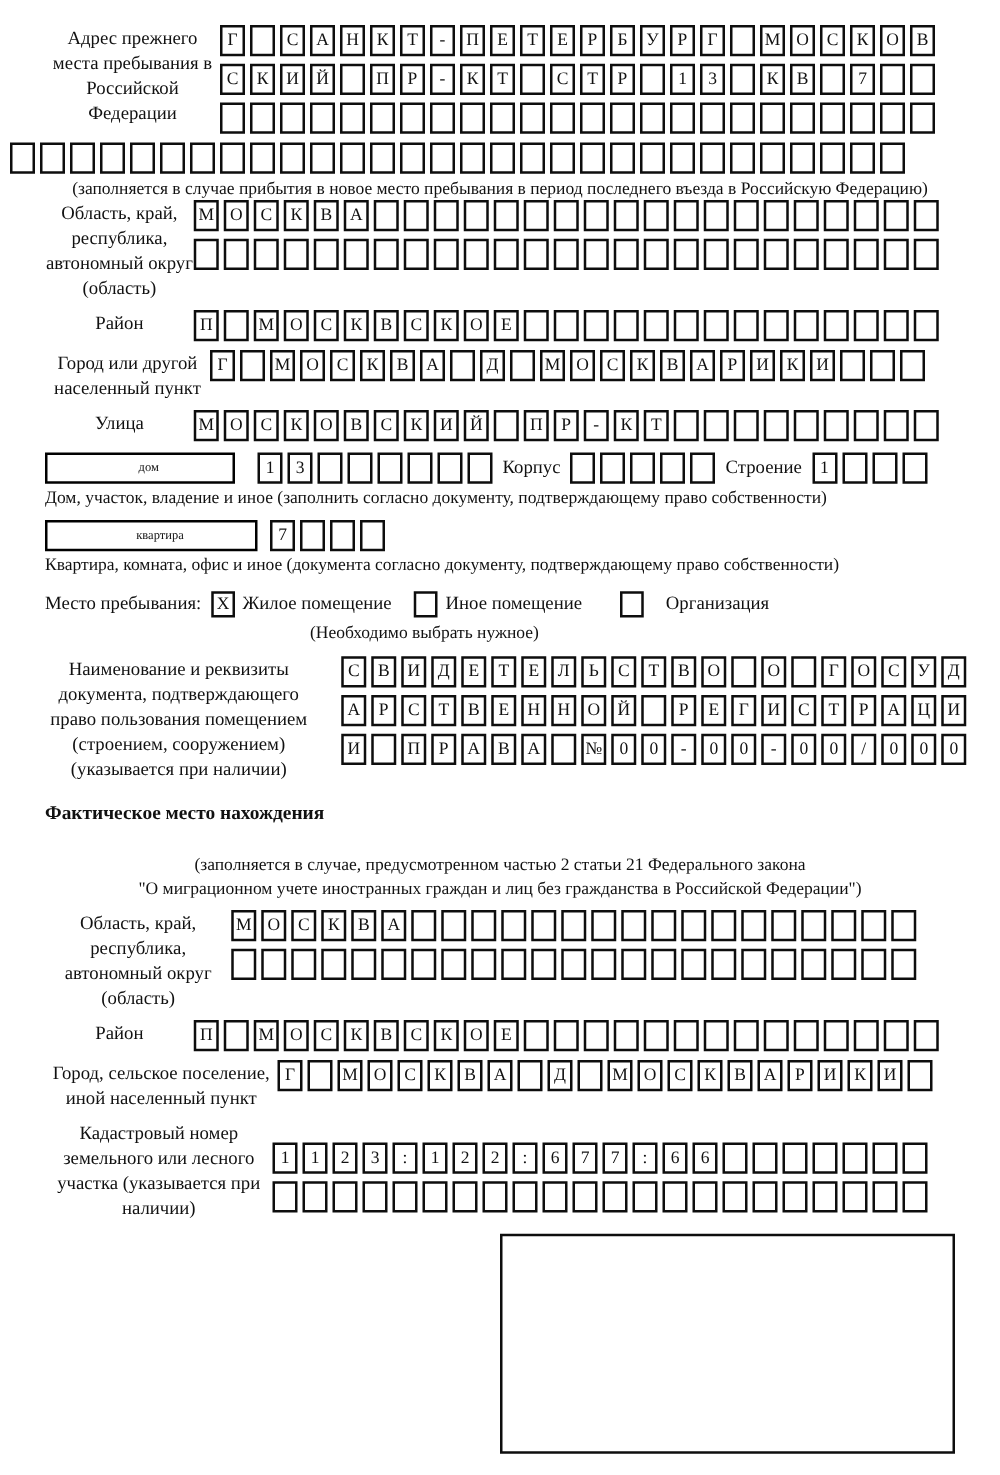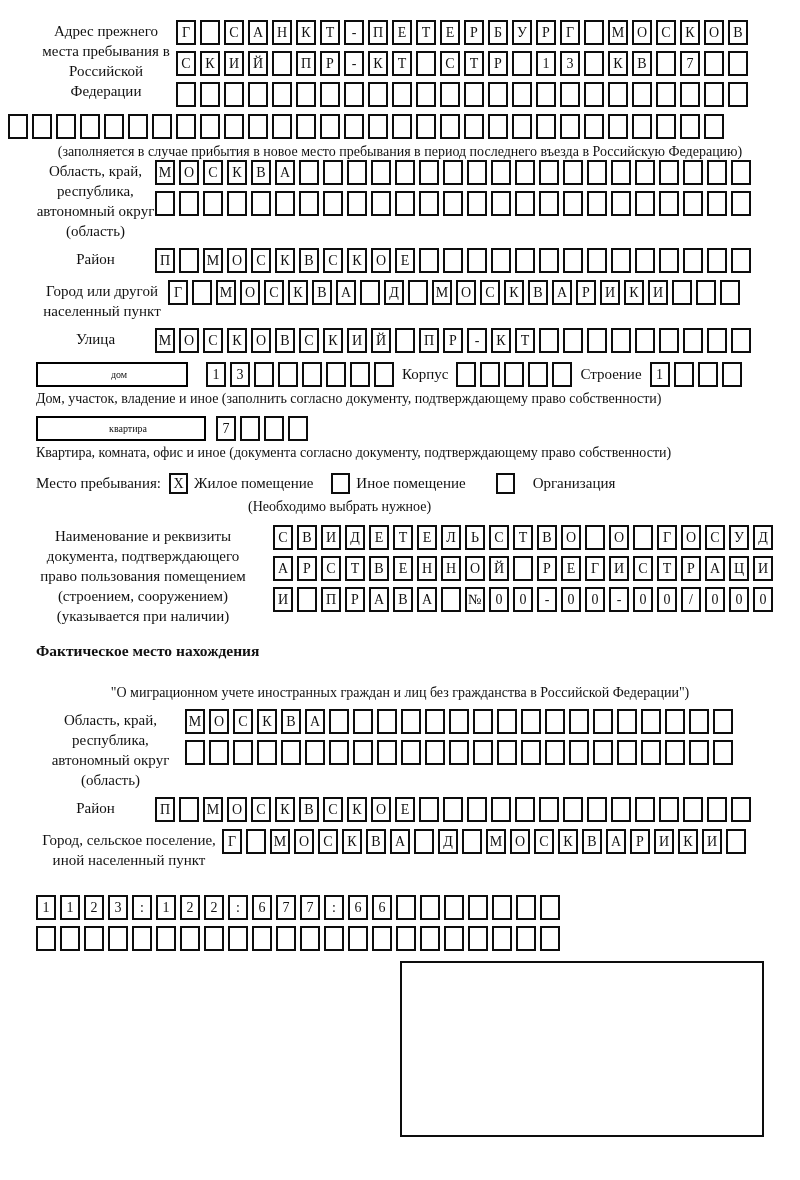--- a/index.html
+++ b/index.html
@@ -456,20 +456,21 @@
           <span class="cell">0</span>
           <span class="cell">/</span>
           <span class="cell">0</span>
           <span class="cell">0</span>
           <span class="cell">0</span>
         </div>
     </div>
   </div>
 
   <div class="sec-h2">Фактическое место нахождения</div>
+  <div class="note center fact-note">(заполняется в случае, предусмотренном частью 2 статьи 21 Федерального закона</div>
   <div class="note center fact-note" style="margin-bottom:8px;">"О миграционном учете иностранных граждан и лиц без гражданства в Российской Федерации")</div>
 
   <div class="field">
     <div class="label w149">Область, край, республика, автономный округ (область)</div>
     <div class="rows">
       <div class="cellrow">
           <span class="cell">М</span>
           <span class="cell">О</span>
           <span class="cell">С</span>
           <span class="cell">К</span>
@@ -574,20 +575,21 @@
         <span class="cell">А</span>
         <span class="cell">Р</span>
         <span class="cell">И</span>
         <span class="cell">К</span>
         <span class="cell">И</span>
         <span class="cell"></span>
       </div>
   </div>
 
   <div class="field">
+    <div class="label w182">Кадастровый номер земельного или лесного участка (указывается при наличии)</div>
     <div class="rows cad-rows">
       <div class="cellrow">
           <span class="cell">1</span>
           <span class="cell">1</span>
           <span class="cell">2</span>
           <span class="cell">3</span>
           <span class="cell">:</span>
           <span class="cell">1</span>
           <span class="cell">2</span>
           <span class="cell">2</span>

